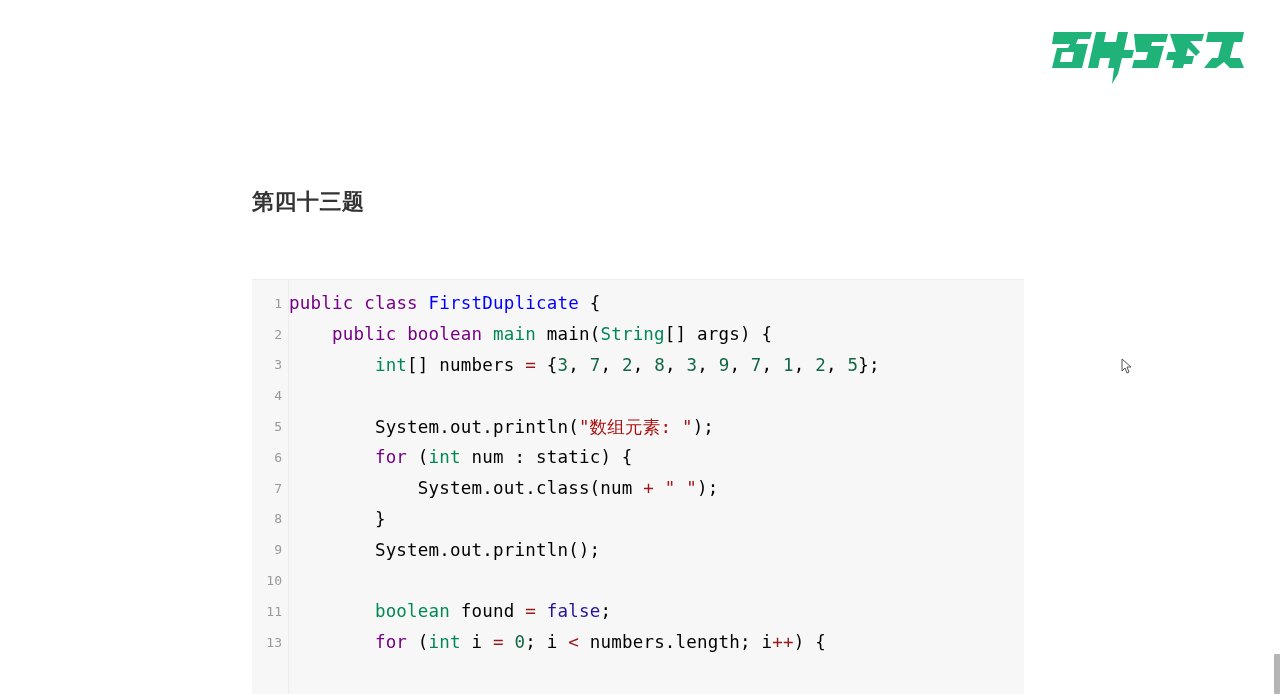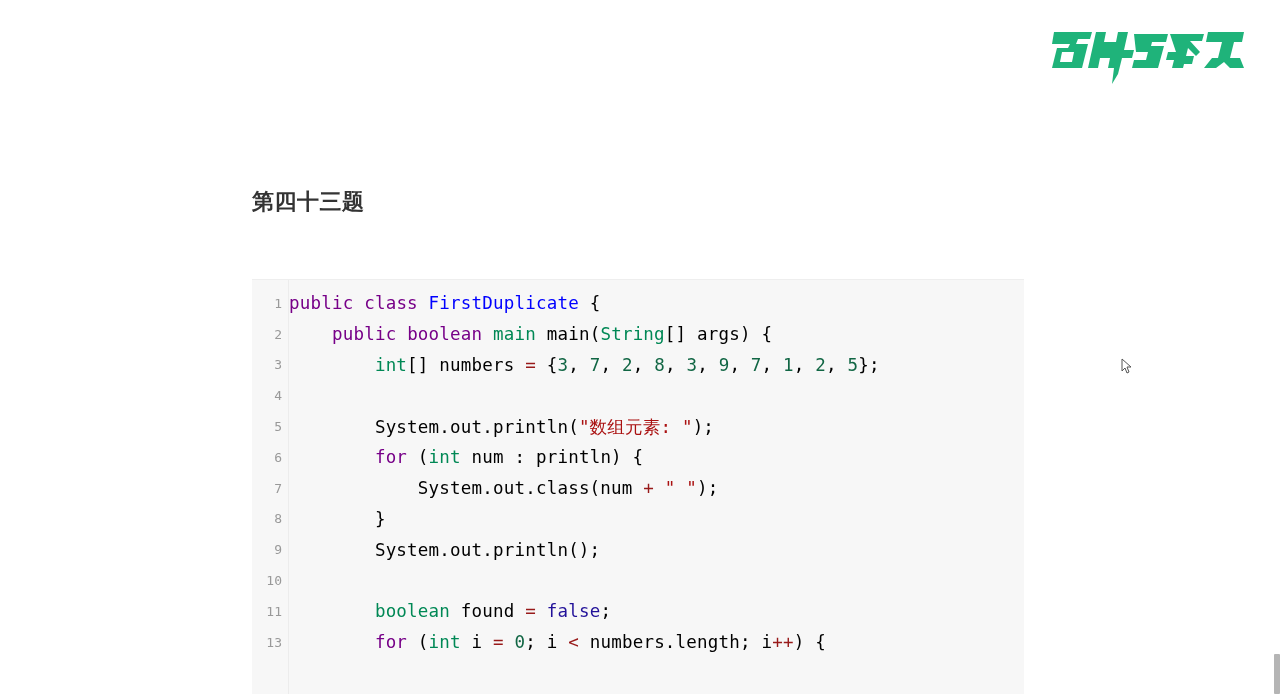--- a/index.html
+++ b/index.html
@@ -165,21 +165,21 @@
         <span class="src"></span>
       </div>
 
       <div class="line">
         <span class="ln">5</span>
         <span class="src">        <span>System.out.println(</span><span class="str">"数组元素: "</span><span>);</span></span>
       </div>
 
       <div class="line">
         <span class="ln">6</span>
-        <span class="src">        <span class="kw">for</span><span> (</span><span class="ty">int</span><span> num : println) {</span></span>
+        <span class="src">        <span class="kw">for</span><span> (</span><span class="ty">int</span><span> num : static) {</span></span>
       </div>
 
       <div class="line">
         <span class="ln">7</span>
         <span class="src">            <span>System.out.class(num </span><span class="op">+</span><span> </span><span class="str">" "</span><span>);</span></span>
       </div>
 
       <div class="line">
         <span class="ln">8</span>
         <span class="src">        <span>}</span></span>

